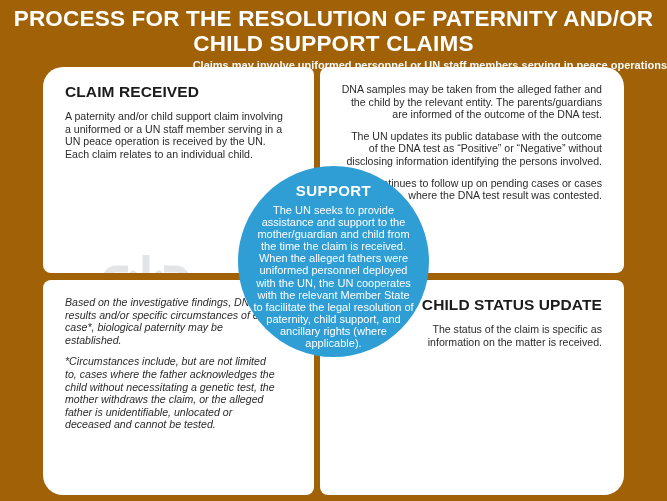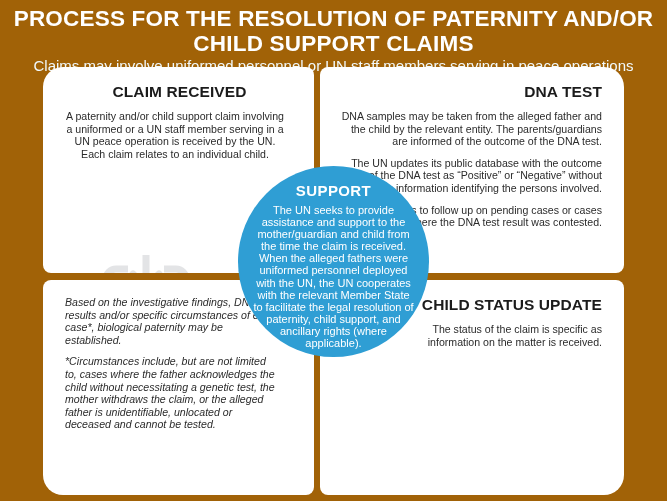--- a/index.html
+++ b/index.html
@@ -36,41 +36,41 @@
     padding-top: 6px;
     font-size: 22.5px;
     font-weight: bold;
     line-height: 25px;
     letter-spacing: 0.2px;
     color: #ffffff;
   }
   .header-subtitle {
     margin: 0;
     padding-top: 3px;
-    font-size: 15px;
-    font-weight: normal;
+    font-size: 11px;
+    font-weight: bold;
     line-height: 13px;
     color: #f2fafd;
+    text-align: right;
   }
 
   
   .card {
     position: absolute;
     background: #ffffff;
     box-sizing: border-box;
     overflow: hidden;
   }
   .card-tl {
     left: 43px;
     top: 67px;
     width: 271px;
     height: 206px;
     border-radius: 20px 8px 8px 8px;
     padding: 16px 20px 0 22px;
-    text-align: center;
   }
   .card-tr {
     left: 320px;
     top: 67px;
     width: 304px;
     height: 206px;
     border-radius: 8px 20px 8px 8px;
     padding: 16px 22px 0 20px;
     text-align: right;
   }
@@ -170,21 +170,20 @@
         <rect x="6" y="14" width="80" height="62" rx="10" ry="10" fill="none" stroke="#e3e4e6" stroke-width="7"></rect>
         <path d="M9 20 L46 52 L83 20" fill="none" stroke="#e3e4e6" stroke-width="7" stroke-linecap="round" stroke-linejoin="round"></path>
         <rect x="28" y="2" width="36" height="26" fill="#ffffff"></rect>
         <path d="M46 0 L46 30" fill="none" stroke="#e3e4e6" stroke-width="7" stroke-linecap="round"></path>
         <path d="M33 19 L46 32 L59 19" fill="none" stroke="#e3e4e6" stroke-width="7" stroke-linecap="round" stroke-linejoin="round"></path>
       </svg>
     </span>
   </div>
 
   <div class="card card-tr">
-    <h2 class="card-title">DNA TEST</h2>
     <p class="card-body">DNA samples may be taken from the alleged father and the child by the relevant entity. The parents/guardians are informed of the outcome of the DNA test.</p>
     <p class="card-body">The UN updates its public database with the outcome of the DNA test as “Positive” or “Negative” without disclosing information identifying the persons involved.</p>
     <p class="card-body">This continues to follow up on pending cases or cases where the DNA test result was contested.</p>
   </div>
 
   <div class="card card-bl">
     <p class="card-body">Based on the investigative findings, DNA test results and/or specific circumstances of each case*, biological paternity may be established.</p>
     <p class="card-body">*Circumstances include, but are not limited to, cases where the father acknowledges the child without necessitating a genetic test, the mother withdraws the claim, or the alleged father is unidentifiable, unlocated or deceased and cannot be tested.</p>
   </div>
 

